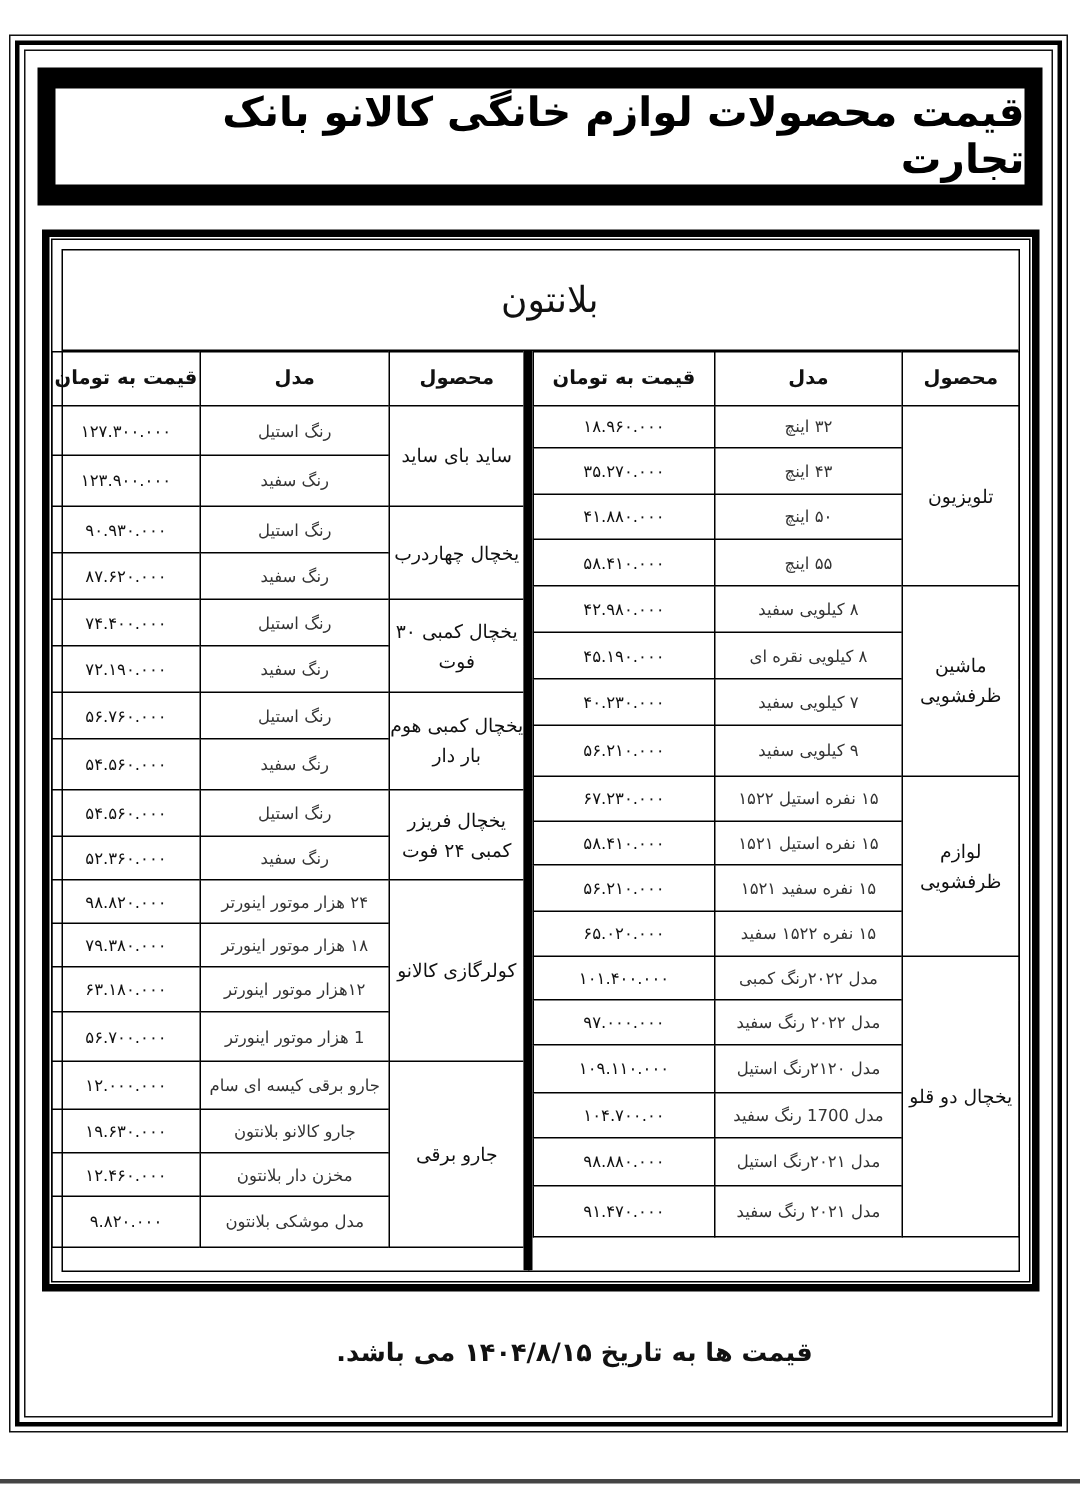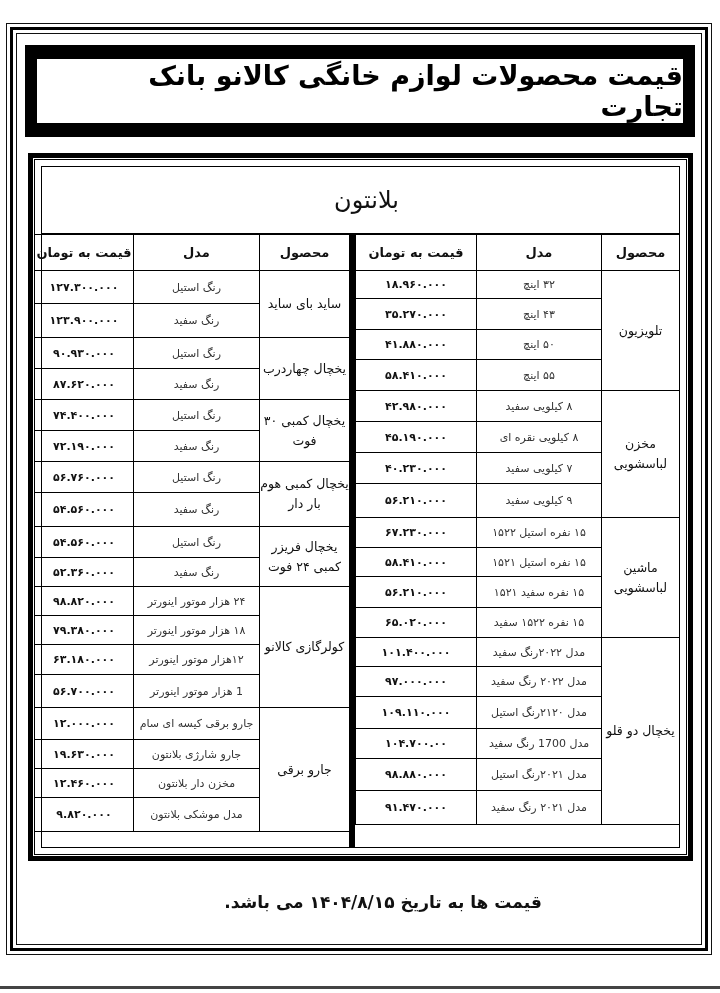--- a/index.html
+++ b/index.html
@@ -18,21 +18,21 @@
   .half { height:100%; }
   .half-right { width:324px; }
   .half-left { width:315px; }
   .sep { width:8px; height:100%; background:#fff; border-left:3px solid #000; border-right:3px solid #000; box-sizing:border-box; position:relative; }
   .sep::after { content:""; position:absolute; left:0; right:0; top:0; bottom:0; border-left:1px solid #000; }
   table { border-collapse:collapse; width:100%; direction:rtl; table-layout:fixed; }
   td, th { border:1px solid #000; text-align:center; padding:0; }
   th { font-size:13px; font-weight:bold; height:35px; }
   td { font-size:11px; height:27px; }
   td.prod { font-size:12.5px; font-weight:normal; line-height:1.6; }
-  td.price { font-weight:bold; font-size:11px; letter-spacing:0.5px; }
+  td.price { font-weight:normal; font-size:11px; letter-spacing:0.5px; }
   td.model { color:#333; }
   .footer { position:absolute; left:0; right:0; top:892px; text-align:center; font-size:17px; font-weight:bold; direction:rtl;margin-left:46px; }
   .bottom-rule { position:absolute; left:0; right:0; top:986px; height:3px; background:#444; }
 </style>
 </head>
 <body>
 
 <div class="frame-outer"></div>
 <div class="frame-mid"></div>
 <div class="frame-inner"></div>
@@ -73,56 +73,56 @@
               </tr>
               <tr style="height: 30px;">
                 <td class="model">۵۰ اینچ</td>
                 <td class="price">۴۱.۸۸۰.۰۰۰</td>
               </tr>
               <tr style="height: 31px;">
                 <td class="model">۵۵ اینچ</td>
                 <td class="price">۵۸.۴۱۰.۰۰۰</td>
               </tr>
               <tr style="height: 31px;">
-                <td class="prod" rowspan="4">مخزن لباسشویی</td>
+                <td class="prod" rowspan="4">ماشین ظرفشویی</td>
                 <td class="model">۸ کیلویی سفید</td>
                 <td class="price">۴۲.۹۸۰.۰۰۰</td>
               </tr>
               <tr style="height: 31px;">
                 <td class="model">۸ کیلویی نقره ای</td>
                 <td class="price">۴۵.۱۹۰.۰۰۰</td>
               </tr>
               <tr style="height: 31px;">
                 <td class="model">۷ کیلویی سفید</td>
                 <td class="price">۴۰.۲۳۰.۰۰۰</td>
               </tr>
               <tr style="height: 34px;">
                 <td class="model">۹ کیلویی سفید</td>
                 <td class="price">۵۶.۲۱۰.۰۰۰</td>
               </tr>
               <tr style="height: 30px;">
-                <td class="prod" rowspan="4">ماشین لباسشویی</td>
+                <td class="prod" rowspan="4">لوازم ظرفشویی</td>
                 <td class="model">۱۵ نفره استیل ۱۵۲۲</td>
                 <td class="price">۶۷.۲۳۰.۰۰۰</td>
               </tr>
               <tr style="height: 29px;">
                 <td class="model">۱۵ نفره استیل ۱۵۲۱</td>
                 <td class="price">۵۸.۴۱۰.۰۰۰</td>
               </tr>
               <tr style="height: 31px;">
                 <td class="model">۱۵ نفره سفید ۱۵۲۱</td>
                 <td class="price">۵۶.۲۱۰.۰۰۰</td>
               </tr>
               <tr style="height: 30px;">
                 <td class="model">۱۵ نفره ۱۵۲۲ سفید</td>
                 <td class="price">۶۵.۰۲۰.۰۰۰</td>
               </tr>
               <tr style="height: 29px;">
                 <td class="prod" rowspan="6">یخچال دو قلو</td>
-                <td class="model">مدل ۲۰۲۲رنگ سفید</td>
+                <td class="model">مدل ۲۰۲۲رنگ کمبی</td>
                 <td class="price">۱۰۱.۴۰۰.۰۰۰</td>
               </tr>
               <tr style="height: 30px;">
                 <td class="model">مدل ۲۰۲۲ رنگ سفید</td>
                 <td class="price">۹۷.۰۰۰.۰۰۰</td>
               </tr>
               <tr style="height: 32px;">
                 <td class="model">مدل ۲۱۲۰رنگ استیل</td>
                 <td class="price">۱۰۹.۱۱۰.۰۰۰</td>
               </tr>
@@ -218,21 +218,21 @@
               <tr style="height: 33px;">
                 <td class="model">1 هزار موتور اینورتر</td>
                 <td class="price">۵۶.۷۰۰.۰۰۰</td>
               </tr>
               <tr style="height: 32px;">
                 <td class="prod" rowspan="4">جارو برقی</td>
                 <td class="model">جارو برقی کیسه ای سام</td>
                 <td class="price">۱۲.۰۰۰.۰۰۰</td>
               </tr>
               <tr style="height: 29px;">
-                <td class="model">جارو شارژی بلانتون</td>
+                <td class="model">جارو کالانو بلانتون</td>
                 <td class="price">۱۹.۶۳۰.۰۰۰</td>
               </tr>
               <tr style="height: 29px;">
                 <td class="model">مخزن دار بلانتون</td>
                 <td class="price">۱۲.۴۶۰.۰۰۰</td>
               </tr>
               <tr style="height: 34px;">
                 <td class="model">مدل موشکی بلانتون</td>
                 <td class="price">۹.۸۲۰.۰۰۰</td>
               </tr>

